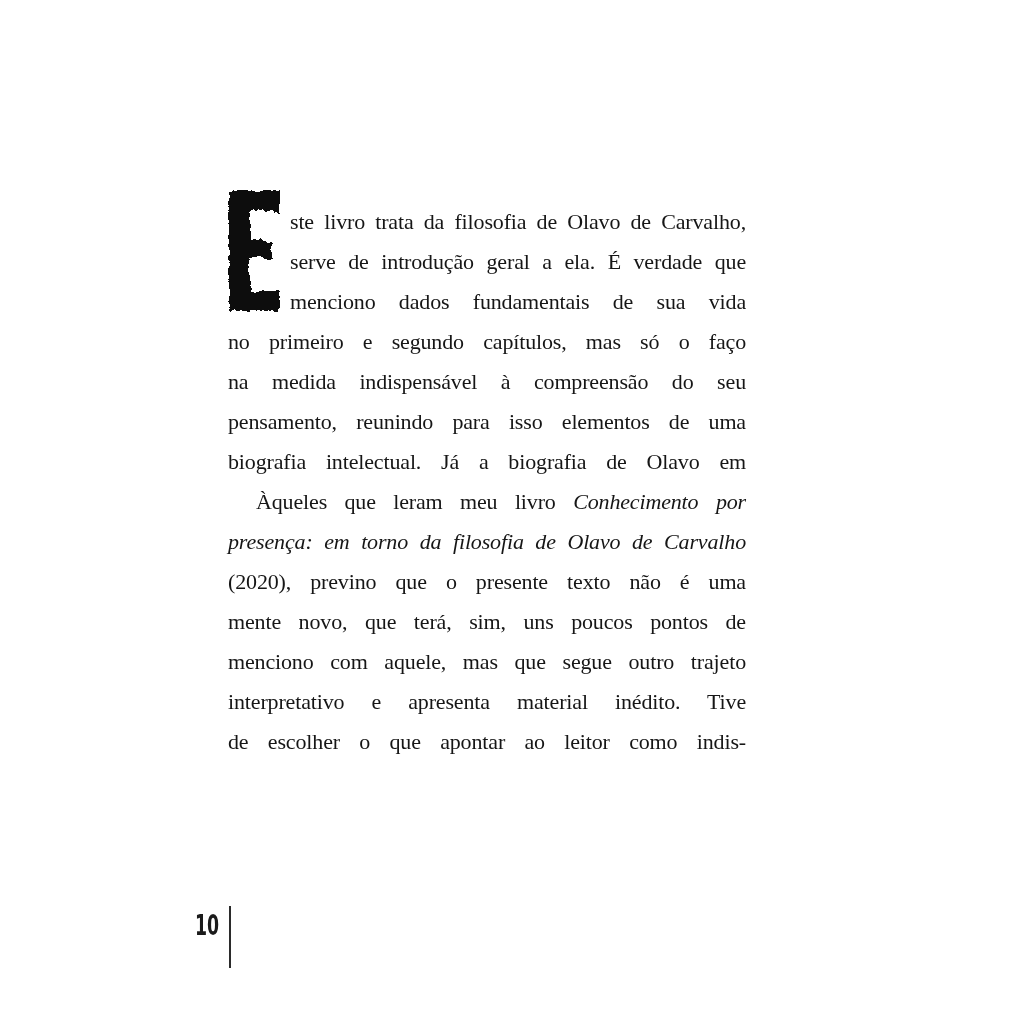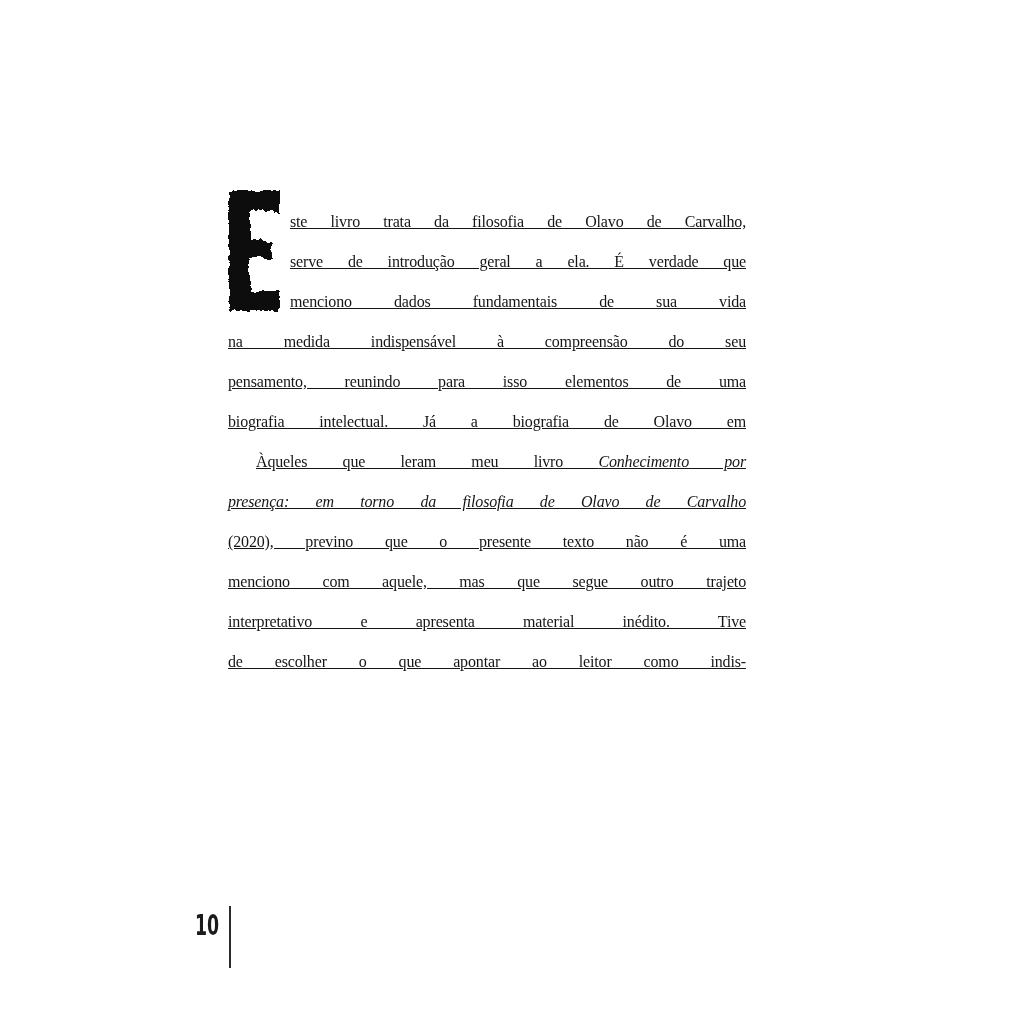--- a/index.html
+++ b/index.html
@@ -19,28 +19,27 @@
     position: absolute;
     left: 228px;
     top: 202px;
     width: 518px;
   }
   .paragraph {
     margin: 0;
     padding: 0;
   }
   .line {
-    font-size: 16px;
+    font-size: 22px;
     line-height: 40px;
     height: 40px;
     text-align: justify;
     text-align-last: justify;
     letter-spacing: -0.15px;
     word-spacing: 0.5px;
-    text-decoration: underline;
   }
   .line.dc-indent {
     margin-left: 62px;
   }
   .line.indent-first {
     text-indent: 28px;
   }
   .line .italic {
     font-style: italic;
   }
@@ -90,28 +89,30 @@
         <rect x="1" y="51" width="43" height="17"></rect>
         <rect x="1" y="101" width="50" height="20"></rect>
       </g>
     </svg>
   </div>
 
 <div class="paragraph">
       <div class="line dc-indent"><span>ste livro trata da filosofia de Olavo de Carvalho,</span></div>
       <div class="line dc-indent"><span>serve de introdução geral a ela. É verdade que</span></div>
       <div class="line dc-indent"><span>menciono dados fundamentais de sua vida</span></div>
+      <div class="line"><span>no primeiro e segundo capítulos, mas só o faço</span></div>
       <div class="line"><span>na medida indispensável à compreensão do seu</span></div>
       <div class="line"><span>pensamento, reunindo para isso elementos de uma</span></div>
       <div class="line"><span>biografia intelectual. Já a biografia de Olavo em</span></div>
     </div>
     <div class="paragraph">
       <div class="line indent-first"><span>Àqueles que leram meu livro </span><span class="italic">Conhecimento por</span></div>
       <div class="line"><span class="italic">presença: em torno da filosofia de Olavo de Carvalho</span></div>
       <div class="line"><span>(2020), previno que o presente texto não é uma</span></div>
+      <div class="line"><span>mente novo, que terá, sim, uns poucos pontos de</span></div>
       <div class="line"><span>menciono com aquele, mas que segue outro trajeto</span></div>
       <div class="line"><span>interpretativo e apresenta material inédito. Tive</span></div>
       <div class="line"><span>de escolher o que apontar ao leitor como indis-</span></div>
     </div>
   </div>
 
 <div class="page-number">10</div>
 <div class="footer-rule"></div>
 
 </body></html>

